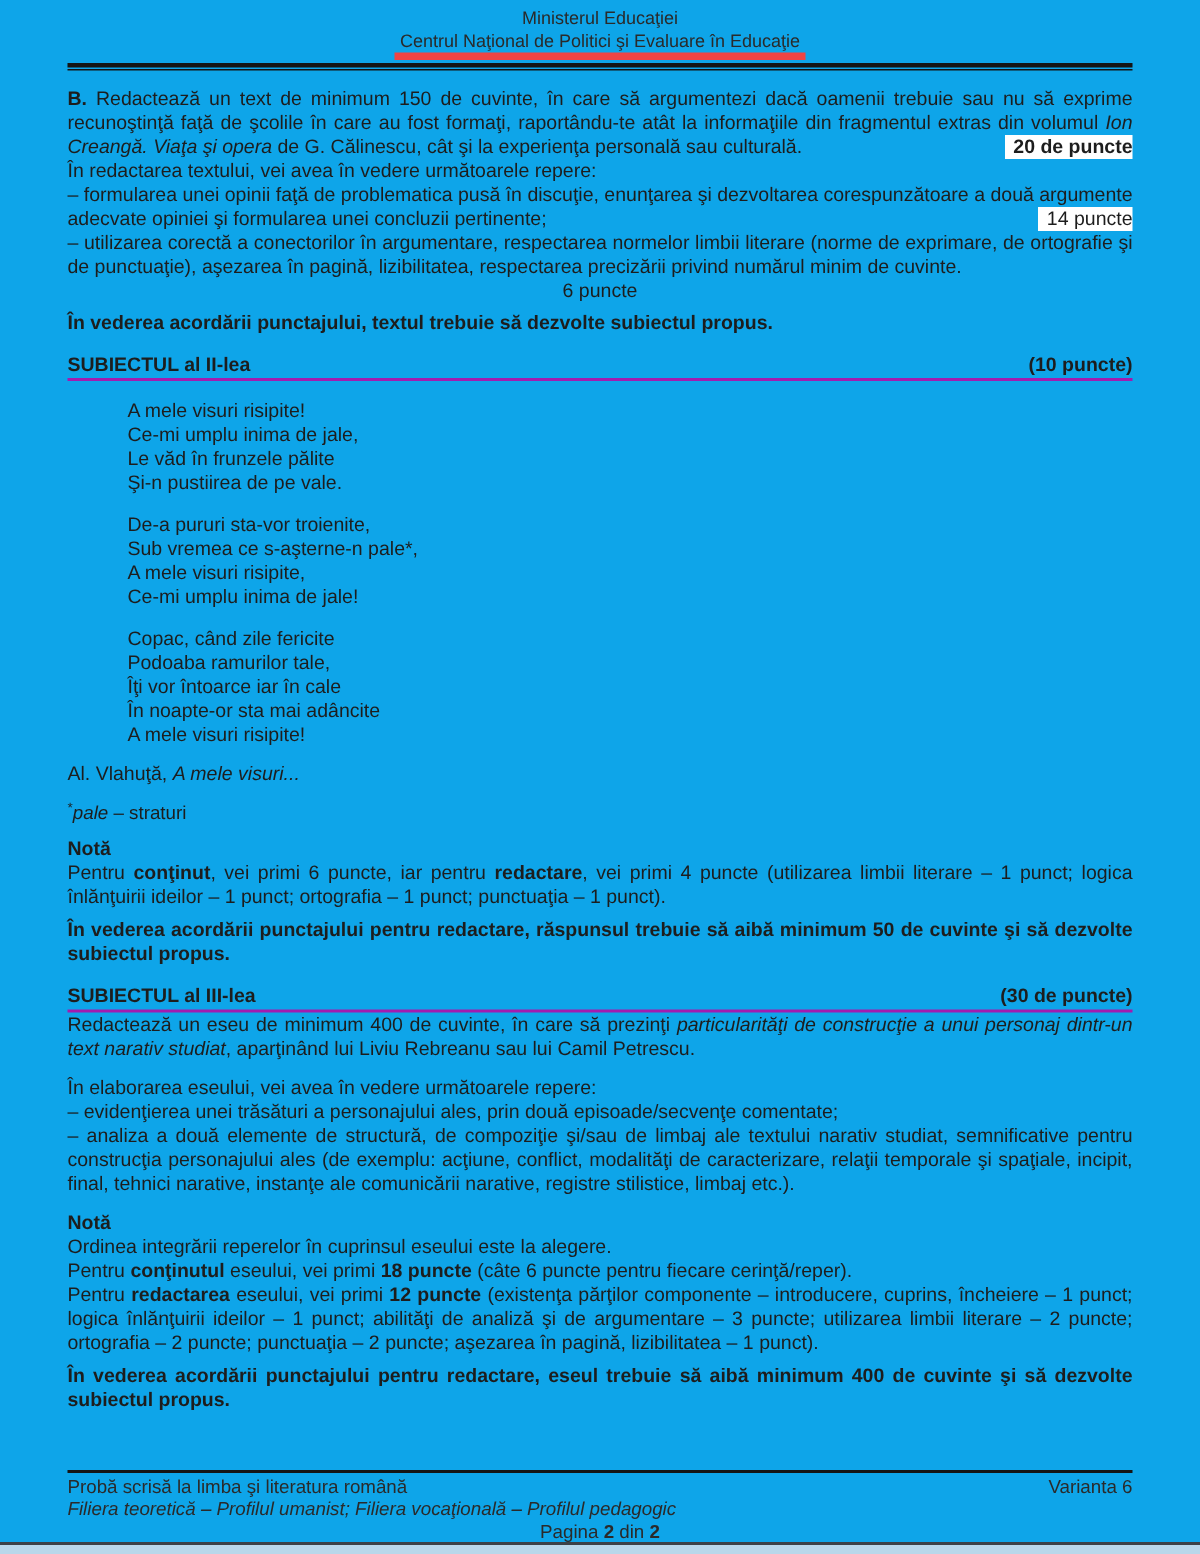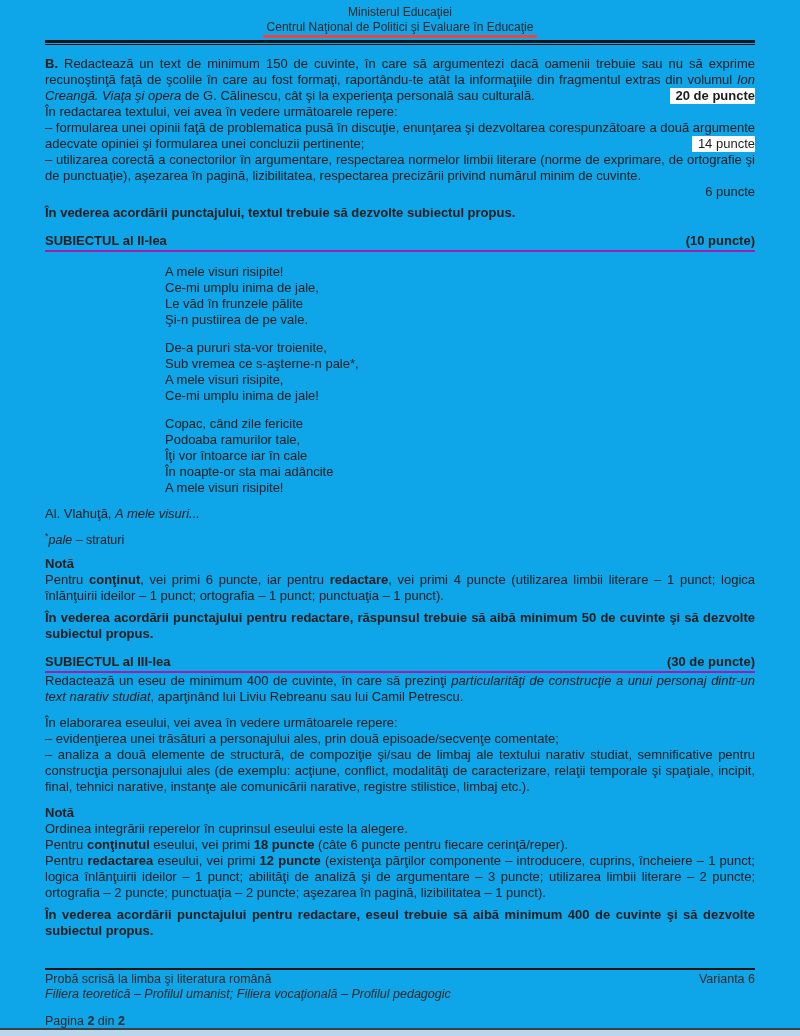--- a/index.html
+++ b/index.html
@@ -6,54 +6,54 @@
   .page{
     position:relative;
     width:800px;height:1036px;
     background:#0ea5e9;
     font-family:"Liberation Sans","DejaVu Sans",sans-serif;
     color:#1d1d1d;
     overflow:hidden;
     margin:0 auto;
   }
   .header{padding-top:5px;text-align:center;font-size:12px;line-height:15px;color:#2a2a2a;}
-  .header .u{display:inline-block;border-bottom:3px solid #ef4444;padding:0 4px 0 4px;}
+  .header .u{display:inline-block;border-bottom:5px solid #ef4444;padding:0 4px 0 4px;}
   .double-rule{margin:2px 45px 0 45px;border-top:3px solid #151515;}
   .double-rule::after{content:"";display:block;border-top:1px solid #151515;margin-top:1px;}
   .content{margin:0 45px;font-size:13px;line-height:16px;}
   .para{margin:0;text-align:justify;position:relative;}
   .pts{position:absolute;right:0;bottom:0;background:#fff;padding-left:6px;}
   .pts.bold{font-weight:bold;}
-  .right{text-align:right;margin:0;}
+  .right{text-align:center;margin:0;}
   .bold{font-weight:bold;}
   .mt11{margin-top:11px;}
   .mt12{margin-top:12px;}
   .mt10{margin-top:10px;}
   .mt8{margin-top:8px;}
   .mt6{margin-top:6px;}
   .mt5{margin-top:5px;}
   .sect{
     display:flex;justify-content:space-between;align-items:flex-end;
     font-weight:bold;border-bottom:2px solid #a21caf;padding-bottom:1px;
   }
-  .poem{margin-left:120px;}
+  .poem{margin-left:40px;}
   .stanza{margin:0;}
   .stanza + .stanza{margin-top:12px;}
   .pline{white-space:pre;}
   .attrib{}
   .footnote{font-size:12.5px;}
   .footnote .sup{vertical-align:super;font-size:9px;}
   .footer{
     position:absolute;left:45px;right:45px;bottom:7px;
     font-size:12.5px;line-height:15px;color:#2a2a2a;
   }
   .footer-rule{border-top:2px solid #151515;margin-bottom:2px;}
   .frow{display:flex;justify-content:space-between;}
   .fitalic{font-style:italic;}
-  .fcenter{text-align:left;margin-top:12px;}
+  .fcenter{text-align:center;}
   .edge-strip{
     position:absolute;left:0;right:0;bottom:0;height:6px;
     border-top:2px solid #3c4147;background:#b9d7ea;
   }
 </style>
 </head>
 <body>
 
 <div class="page">
 

